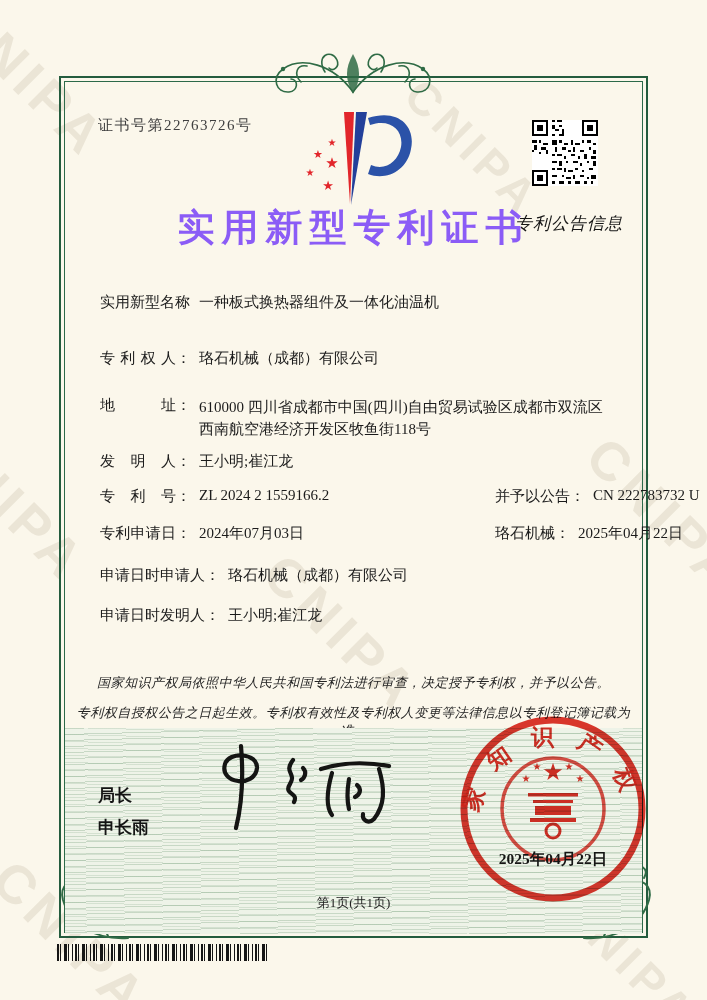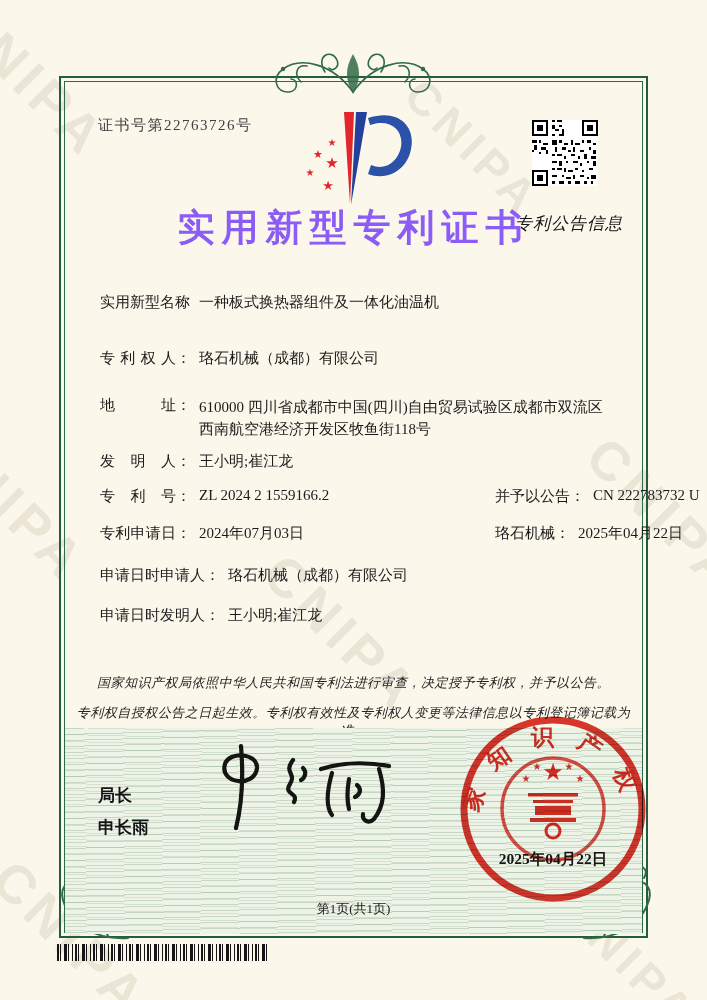--- a/index.html
+++ b/index.html
@@ -39,21 +39,21 @@
   .statement{position:absolute;left:70px;width:567px;text-align:center;
       font-size:13px;font-style:italic;color:#242424;letter-spacing:0.5px;}
 
   
   .band{position:absolute;left:65px;top:728px;width:577px;height:206px;
       background-color:#eef3e8;
       background-image:repeating-linear-gradient(178.5deg,rgba(120,160,125,0.33) 0 1px,rgba(0,0,0,0) 1px 6px),
                        repeating-linear-gradient(181.5deg,rgba(120,160,125,0.22) 0 1px,rgba(0,0,0,0) 1px 7px);}
   .director{position:absolute;left:33px;top:52px;font-family:"Liberation Sans",sans-serif;
       font-size:17px;font-weight:600;color:#141414;line-height:32px;}
-  .page-no{position:absolute;left:0;top:172px;width:577px;text-align:center;font-size:13px;color:#222;}
+  .page-no{position:absolute;left:0;top:166px;width:577px;text-align:center;font-size:13px;color:#222;}
 
   .signature{position:absolute;left:195px;top:738px;mix-blend-mode:multiply;}
   .seal{position:absolute;left:458px;top:714px;mix-blend-mode:multiply;}
 
   .ornament-top{position:absolute;left:233px;top:42px;}
   .ornament-bl{position:absolute;left:48px;top:858px;}
   .ornament-br{position:absolute;left:578px;top:858px;transform:scaleX(-1);}
 
   .barcode{position:absolute;left:57px;top:944px;width:212px;height:17px;
       background:repeating-linear-gradient(90deg,#151515 0 2px,rgba(0,0,0,0) 2px 3px,

